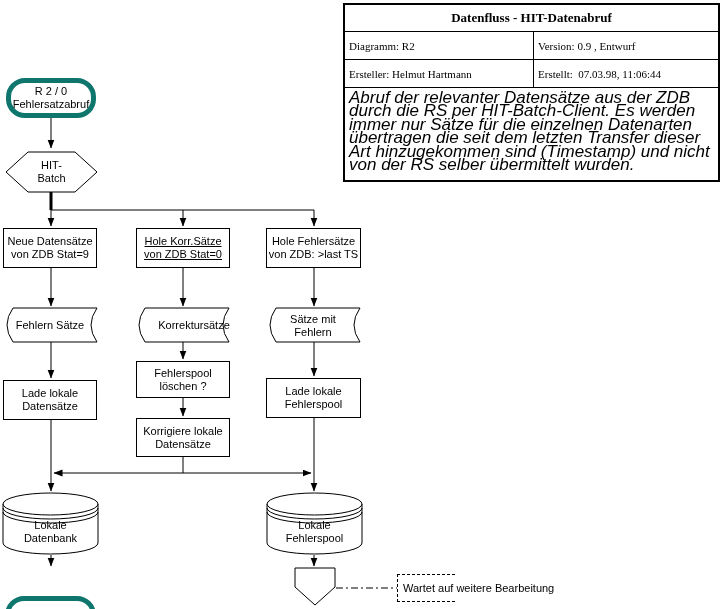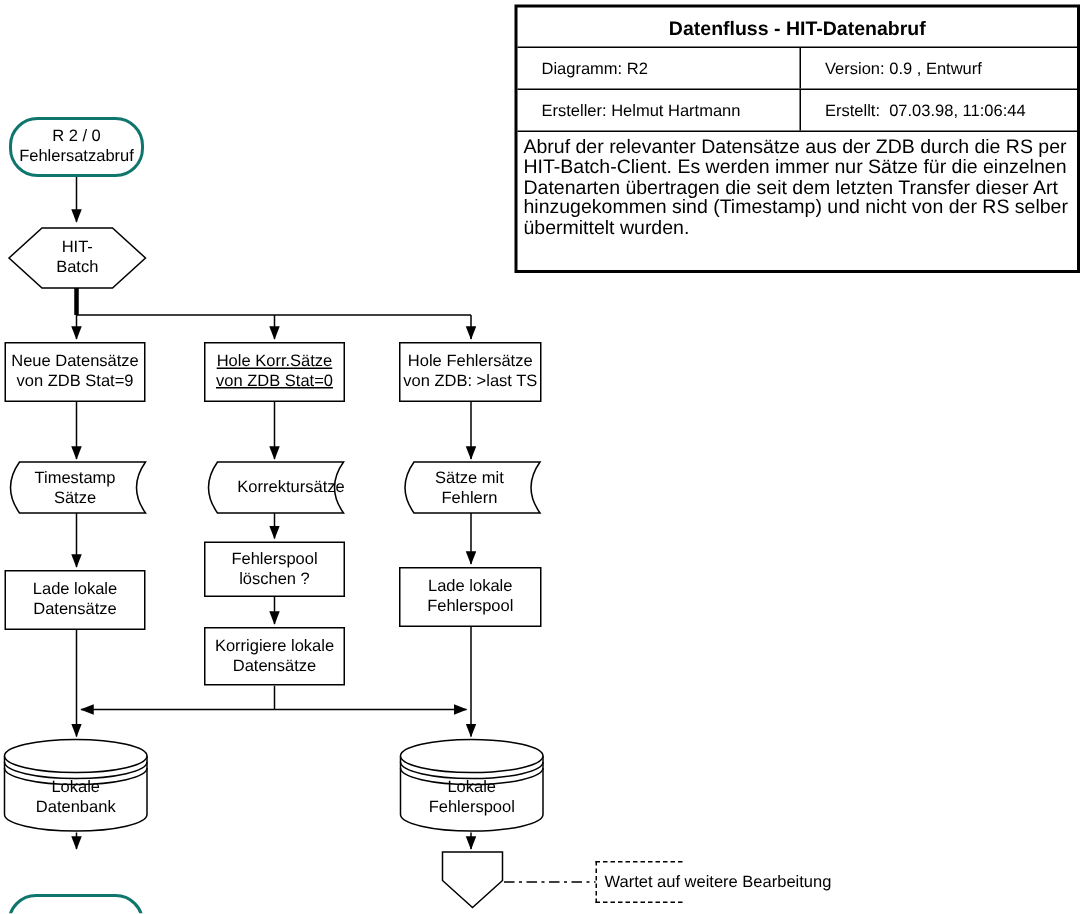--- a/index.html
+++ b/index.html
@@ -8,37 +8,37 @@
     font-family:"Liberation Sans", sans-serif; color:#000;
     overflow:hidden;
   }
   svg.layer { position:absolute; left:0; top:0; }
   .node {
     position:absolute; display:flex; align-items:center; justify-content:center;
     text-align:center; font-size:11px; line-height:13px; white-space:pre-line;
     box-sizing:border-box;
   }
   .rect { border:1px solid #000; background:#fff; }
-  .term { border:2px solid #0f766e; background:#fff; border-radius:19px; }
+  .term { border:5px solid #0f766e; background:#fff; border-radius:19px; }
   .shape-label { background:transparent; }
   
   .tblock {
     position:absolute; left:343px; top:3px; width:377px; height:179px;
     border:2px solid #000; box-sizing:border-box; background:#fff;
     display:flex; flex-direction:column;
   }
-  .trow { display:flex; border-bottom:1px solid #000; box-sizing:border-box; }
+  .trow { display:flex; border-bottom:1px solid #000; box-sizing:border-box;font-family:Liberation Serif, serif; }
   .trow.title { height:27px; align-items:center; justify-content:center;
     font-size:13px; font-weight:bold; }
   .trow.fields { height:28px; }
-  .tcell { display:flex; align-items:center; padding-left:16px; font-size:11px;
+  .tcell { display:flex; align-items:center; padding-left:4px; font-size:11px;
     box-sizing:border-box; white-space:pre-wrap; }
   .tcell.left { width:189px; border-right:1px solid #000; }
   .tcell.right { flex:1; }
-  .tdesc { flex:1; padding:3px 3px 0 4px; font-size:13px; line-height:13.4px; }
+  .tdesc { flex:1; padding:3px 3px 0 4px; font-size:17px; line-height:13.4px;font-style:italic; }
   
   .anno-box {
     position:absolute; left:397px; top:574px; width:58px; height:28px;
     border:1px dashed #000; border-right:none; box-sizing:border-box;
   }
   .anno-text {
     position:absolute; left:403px; top:574px; height:28px; line-height:28px;
     font-size:11px; white-space:nowrap;
   }
 </style>
@@ -119,21 +119,21 @@
   <div class="node rect" style="left:136px; top:228px; width:94px; height:40px;text-decoration:underline;">
     <span>Hole Korr.Sätze
 von ZDB Stat=0</span>
   </div>
   <div class="node rect" style="left:266px; top:228px; width:95px; height:40px;">
     <span>Hole Fehlersätze
 von ZDB: &gt;last TS</span>
   </div>
 
   <div class="node shape-label" style="left:8px; top:309px; width:84px; height:33px;">
-    <span>Timestamp Sätze</span>
+    <span>Fehlern Sätze</span>
   </div>
   <div class="node shape-label" style="left:140px; top:309px; width:84px; height:33px;padding-left:24px;">
     <span>Korrektursätze</span>
   </div>
   <div class="node shape-label" style="left:271px; top:309px; width:84px; height:33px;">
     <span>Sätze mit
 Fehlern</span>
   </div>
 
   <div class="node rect" style="left:3px; top:380px; width:94px; height:40px;">

